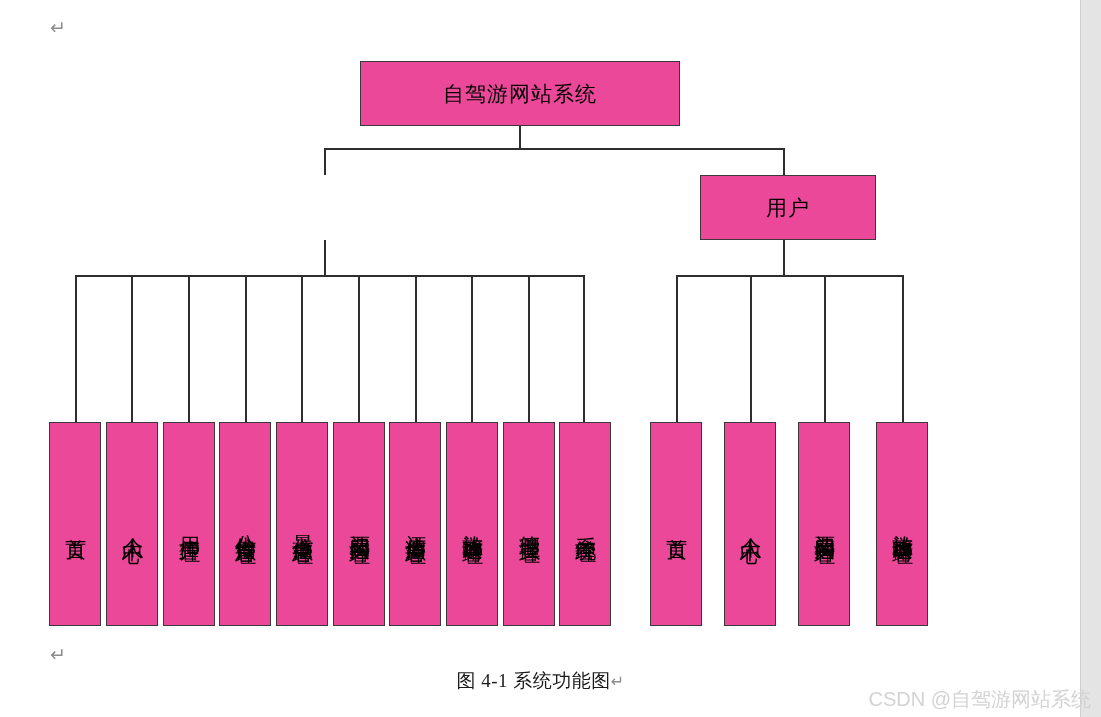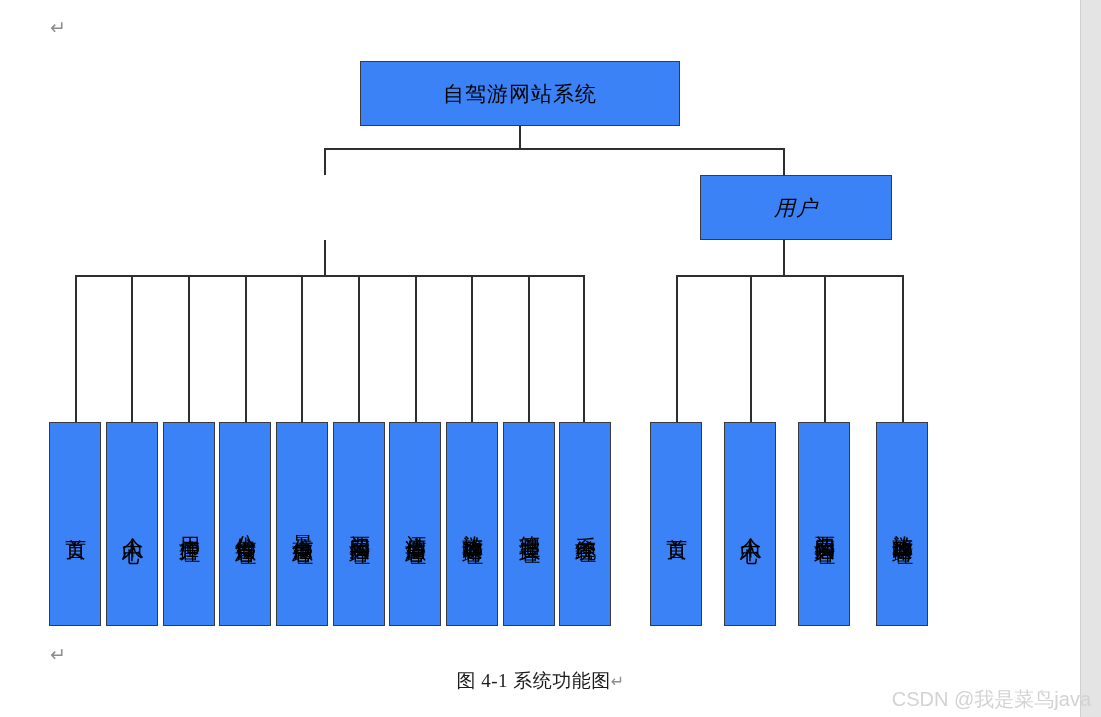--- a/index.html
+++ b/index.html
@@ -47,21 +47,21 @@
     line-height: 1;
     font-family: "DejaVu Sans", sans-serif;
     user-select: none;
   }
 
   
   .box {
     position: absolute;
     box-sizing: border-box;
     border: 1.4px solid #3a3a3a;
-    background: #3b82f6;
+    background: #ec4899;
     display: flex;
     align-items: center;
     justify-content: center;
     color: #000000;
   }
   .box-h {
     font-size: 21px;
     letter-spacing: 1px;
   }
   .box-v {
@@ -123,21 +123,21 @@
   <div class="box box-h" style="left:360px; top:61px; width:320px; height:65px;">自驾游网站系统</div>
 
   <div class="ln ln-v" style="left:519px; top:126px; height:22px;"></div>
 
   <div class="ln ln-h" style="left:324px; top:148px; width:460px;"></div>
 
   <div class="ln ln-v" style="left:324px; top:148px; height:27px;"></div>
   <div class="ln ln-v" style="left:783px; top:148px; height:27px;"></div>
 
 
-  <div class="box box-h" style="left:700px; top:175px; width:192px; height:65px;font-style:italic;">用户</div>
+  <div class="box box-h" style="left:700px; top:175px; width:176px; height:65px;">用户</div>
 
   <div class="ln ln-v" style="left:324px; top:240px; height:36px;"></div>
   <div class="ln ln-h" style="left:75px; top:275px; width:508px;"></div>
 
   <div class="ln ln-v" style="left:75px;  top:275px; height:147px;"></div>
   <div class="ln ln-v" style="left:131px; top:275px; height:147px;"></div>
   <div class="ln ln-v" style="left:188px; top:275px; height:147px;"></div>
   <div class="ln ln-v" style="left:245px; top:275px; height:147px;"></div>
   <div class="ln ln-v" style="left:301px; top:275px; height:147px;"></div>
   <div class="ln ln-v" style="left:358px; top:275px; height:147px;"></div>
@@ -167,15 +167,15 @@
 
   <div class="box box-v" style="left:650px; top:422px; width:52px; height:204px;">首页</div>
   <div class="box box-v" style="left:724px; top:422px; width:52px; height:204px;">个人中心</div>
   <div class="box box-v" style="left:798px; top:422px; width:52px; height:204px;">门票购买管理</div>
   <div class="box box-v" style="left:876px; top:422px; width:52px; height:204px;">旅游攻略管理</div>
 
   <div class="caption">
     <span>图 4-1  系统功能图</span><span class="ret">↵</span>
   </div>
 
-  <div class="watermark">CSDN @我是菜鸟java</div>
+  <div class="watermark">CSDN @自驾游网站系统</div>
 
 </div>
 
 </body></html>

